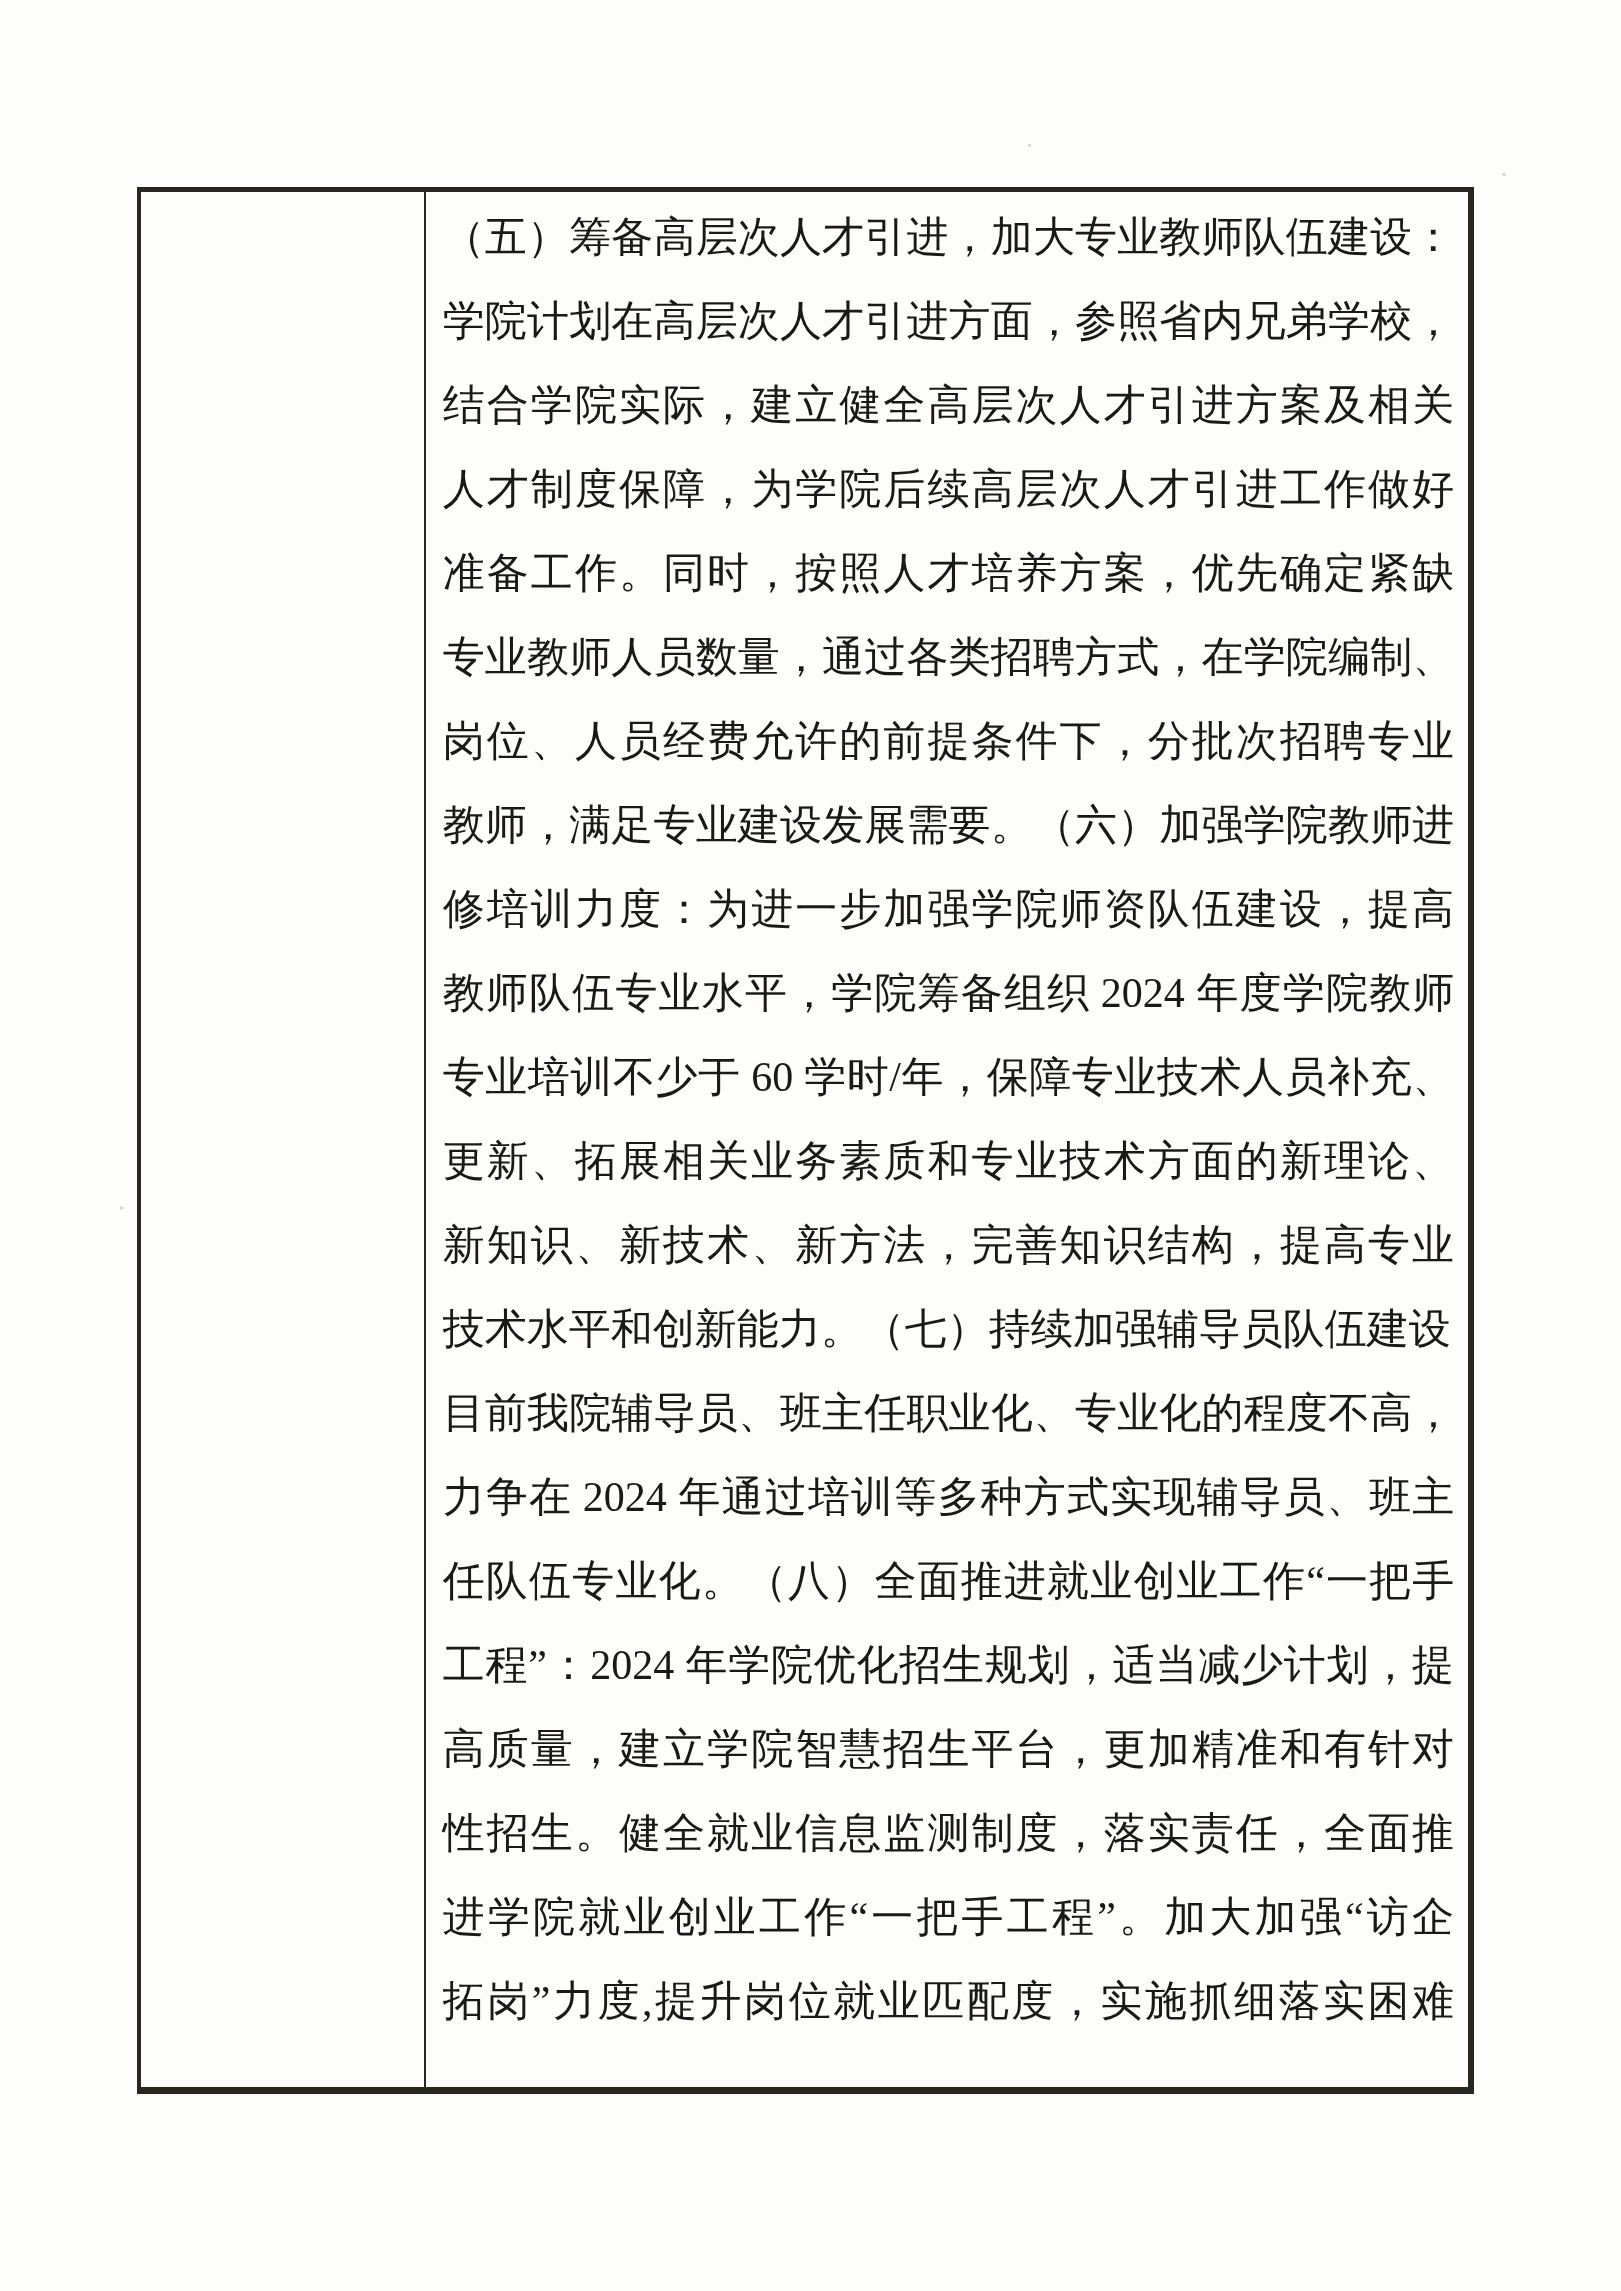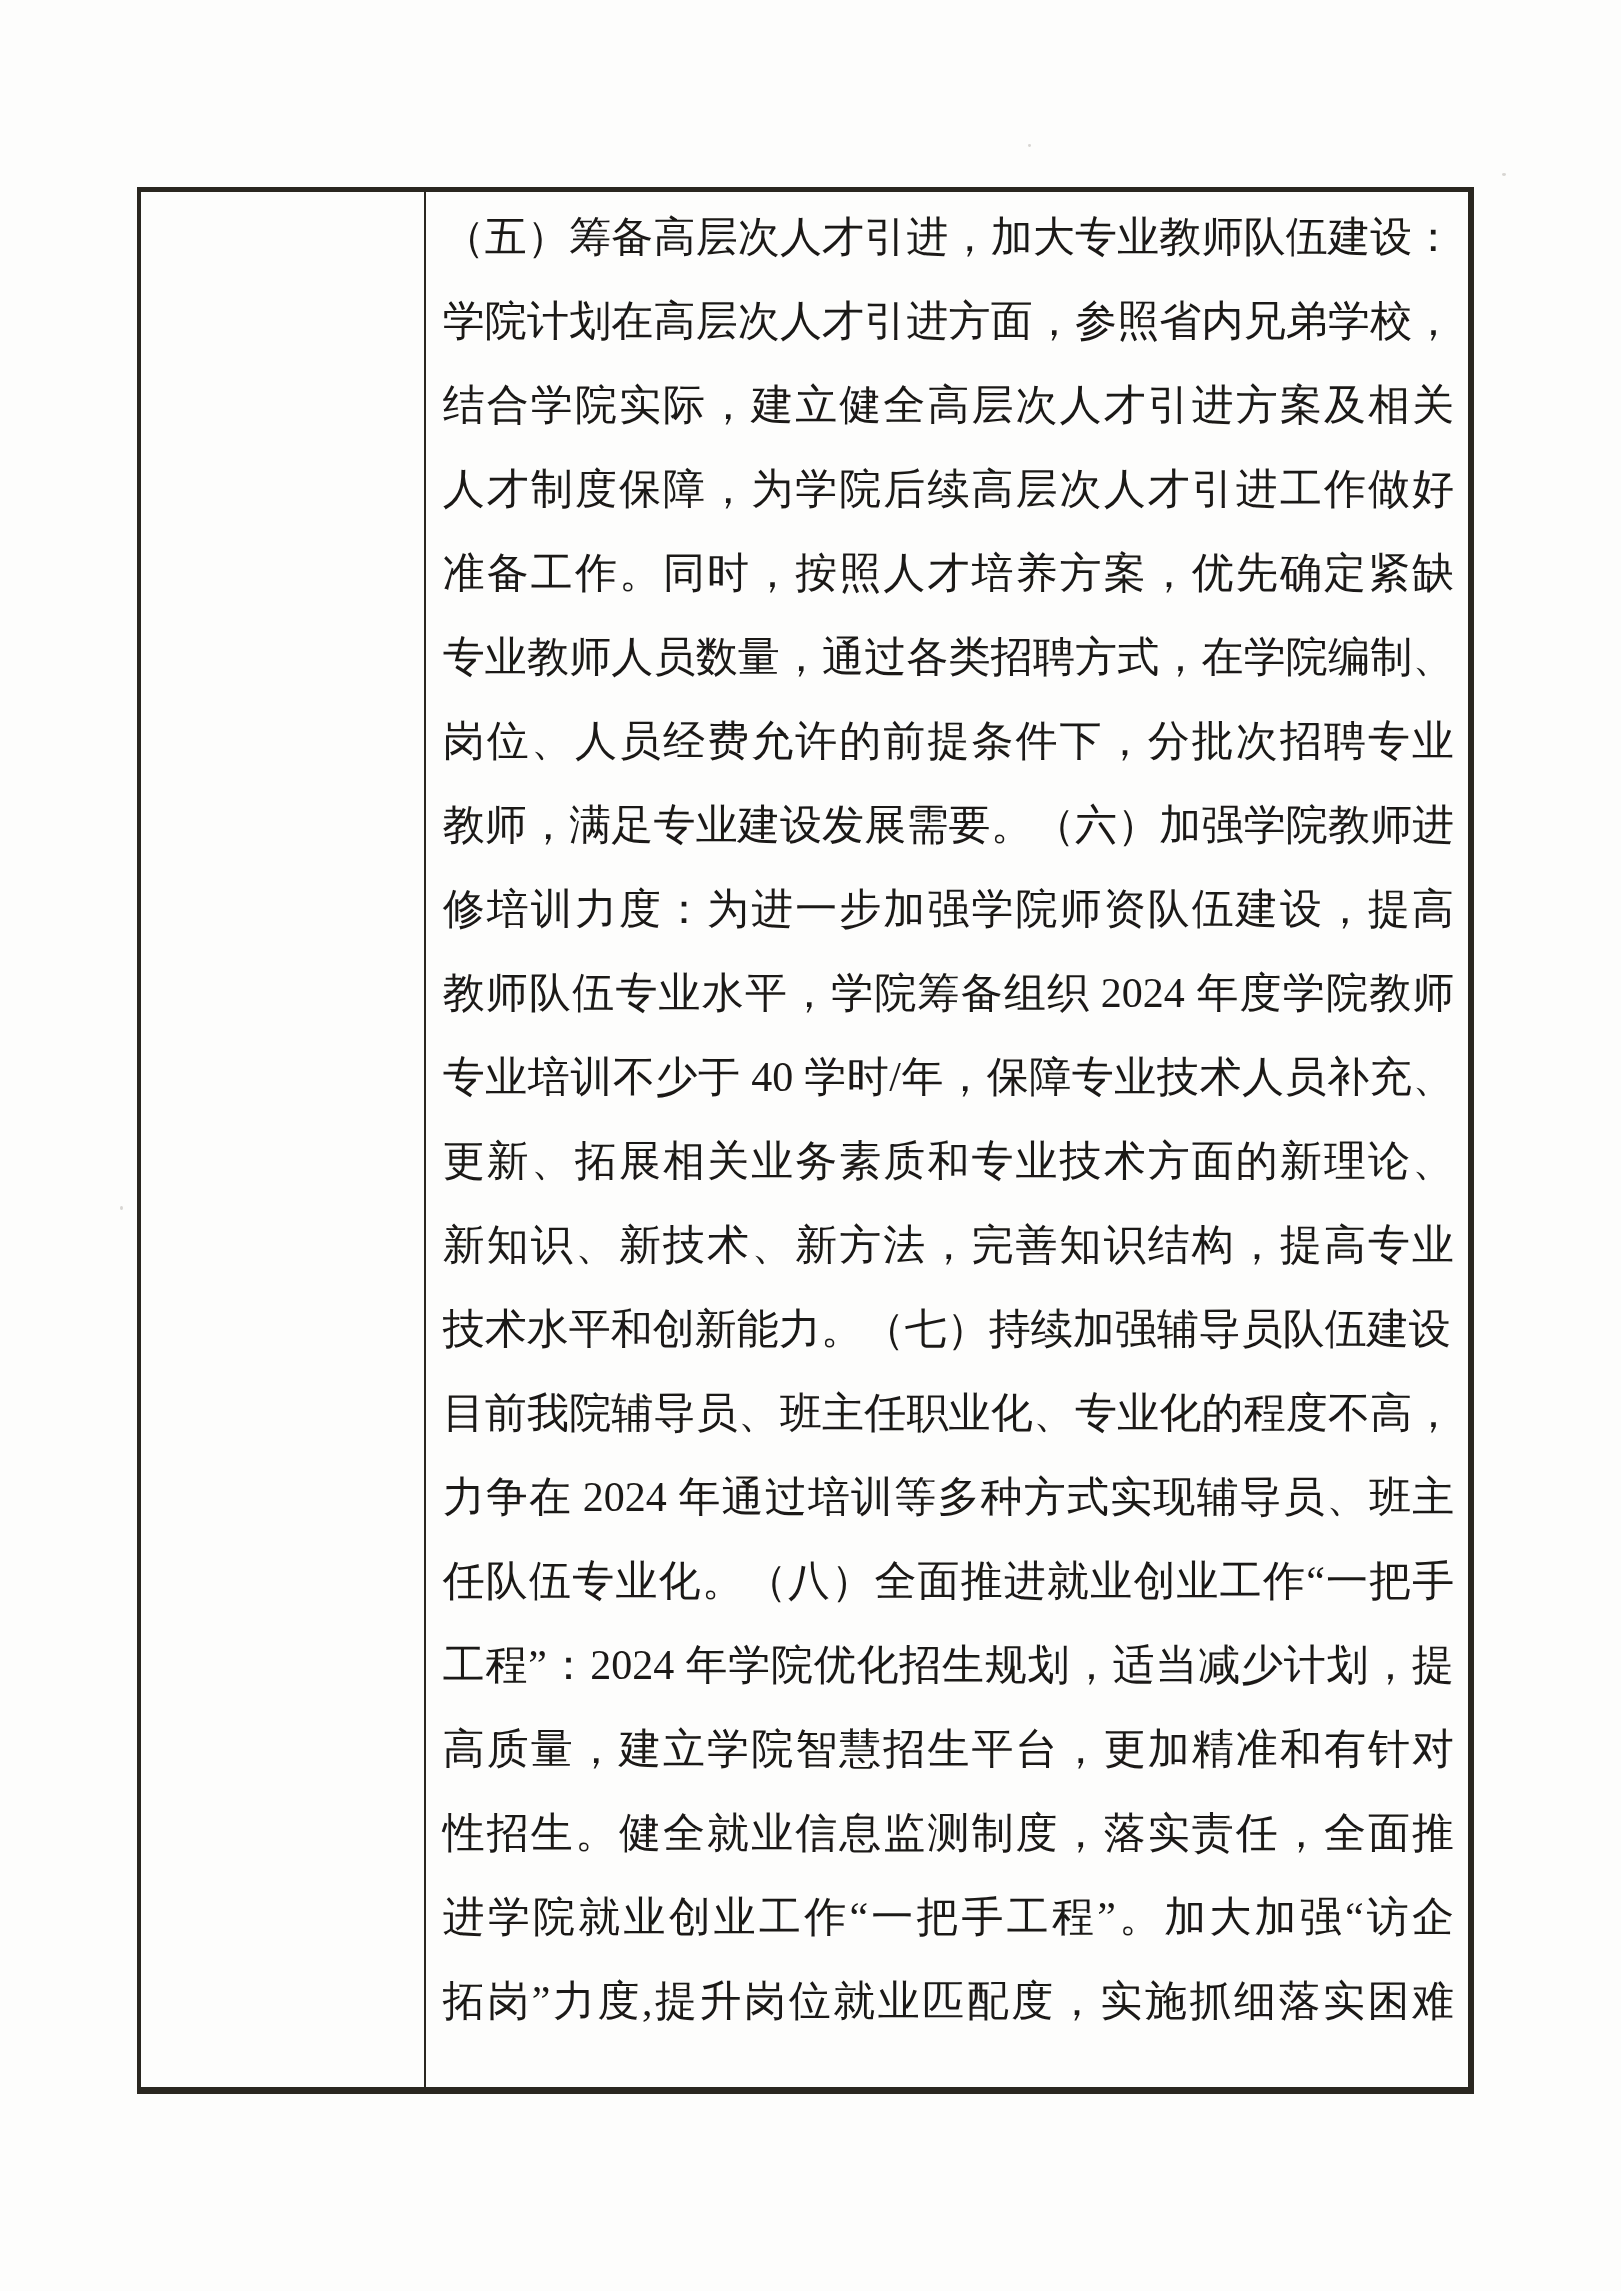--- a/index.html
+++ b/index.html
@@ -330,21 +330,21 @@
             <span>师</span>
           </div>
           <div class="text-line">
             <span>专</span>
             <span>业</span>
             <span>培</span>
             <span>训</span>
             <span>不</span>
             <span>少</span>
             <span>于</span>
-            <span> 40 </span>
+            <span> 60 </span>
             <span>学</span>
             <span>时</span>
             <span>/</span>
             <span>年</span>
             <span>，</span>
             <span>保</span>
             <span>障</span>
             <span>专</span>
             <span>业</span>
             <span>技</span>

